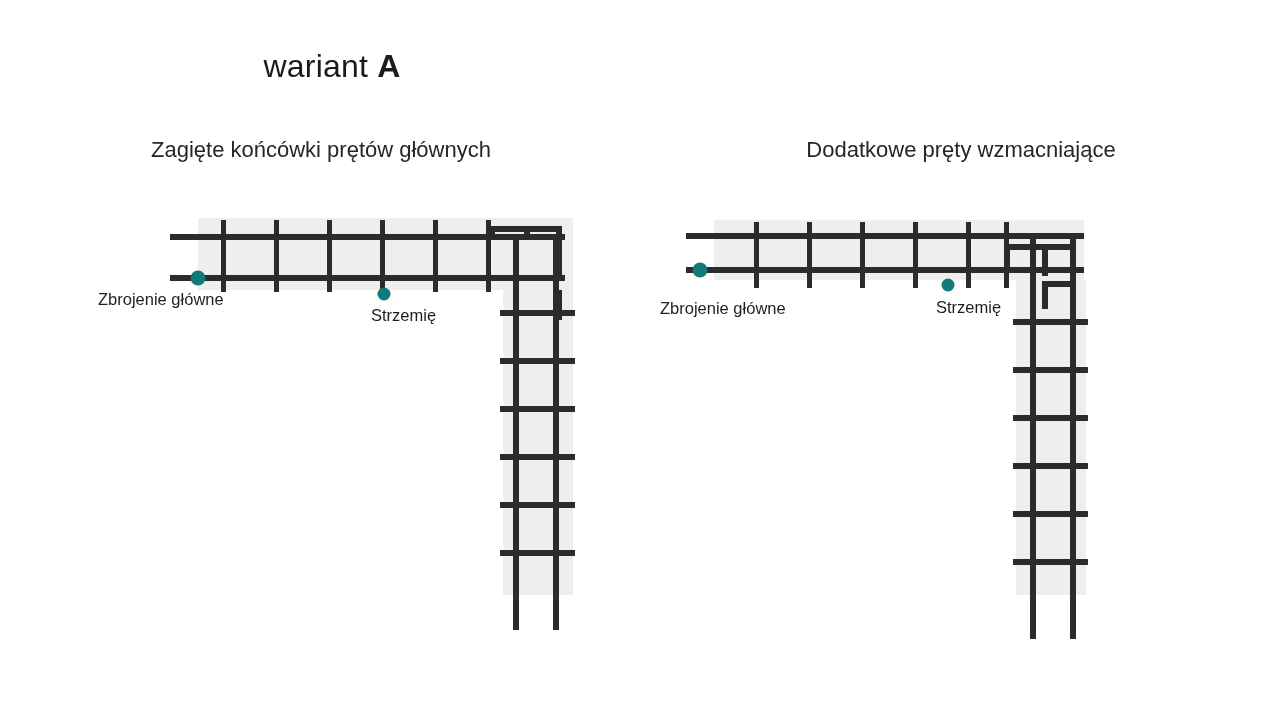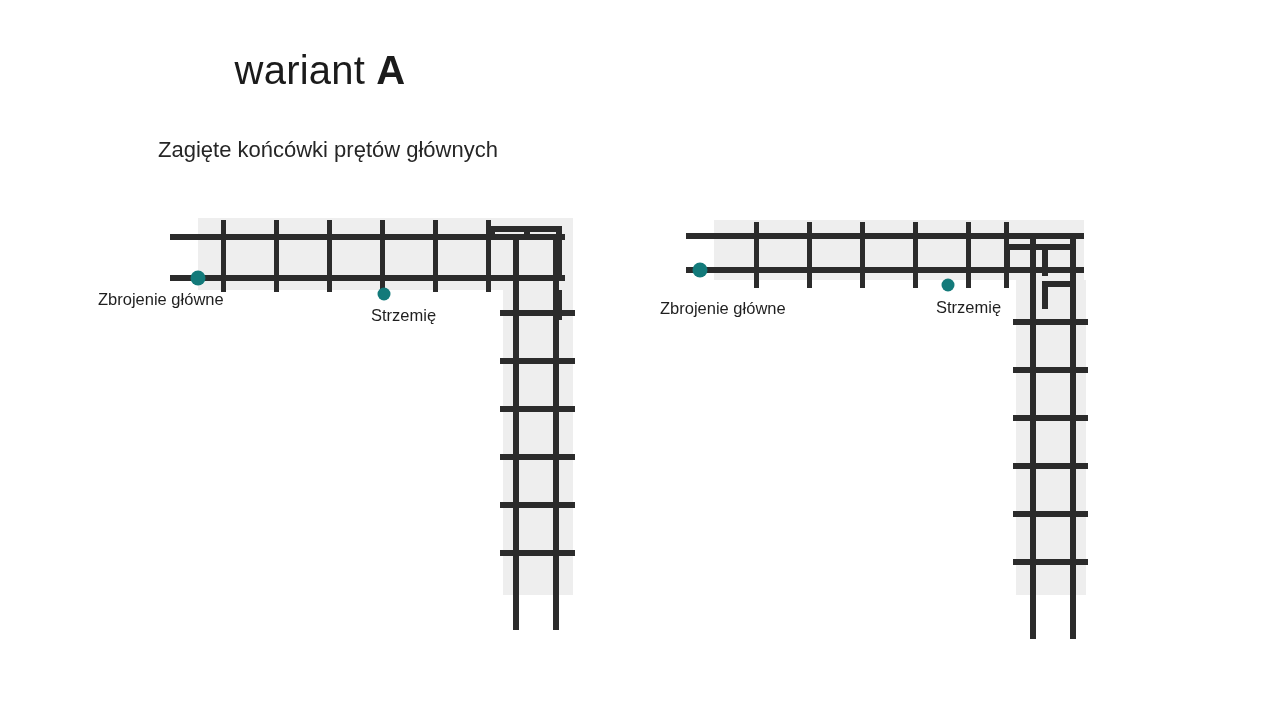--- a/index.html
+++ b/index.html
@@ -22,33 +22,34 @@
   }
   #panel-a { left: 0; }
   #panel-b { left: 640px; }
 
   .variant-title {
     position: absolute;
     top: 48px;
     left: 0;
     width: 100%;
     text-align: center;
-    font-size: 40px;
+    font-size: 32px;
     font-weight: 400;
     color: #1b1b1b;
     letter-spacing: 0.2px;
     white-space: nowrap;
+    padding-left: 12px;
   }
   .variant-title .letter {
     font-weight: 700;
   }
   .variant-subtitle {
     position: absolute;
     top: 137px;
-    left: 8px;
+    left: 1px;
     width: 100%;
     text-align: center;
     font-size: 22px;
     font-weight: 400;
     color: #262626;
     white-space: nowrap;
   }
   .drawing {
     position: absolute;
     top: 195px;
@@ -122,20 +123,21 @@
     <circle cx="384" cy="99" r="6.5" fill="#137a7a"></circle>
   </svg>
 
   <div class="callout" id="a-label-main">Zbrojenie główne</div>
   <div class="callout" id="a-label-stir">Strzemię</div>
 </div>
 
 <div class="panel" id="panel-b">
 
 
+  <div class="variant-subtitle">Dodatkowe pręty wzmacniające</div>
 
   <svg class="drawing" viewBox="0 0 640 470">
 
     <rect x="74" y="25" width="370" height="60" fill="#eeeeee"></rect>
     <rect x="376" y="85" width="70" height="315" fill="#eeeeee"></rect>
 
     <g fill="#2b2b2b">
       <rect x="114" y="27" width="5" height="66"></rect>
       <rect x="167" y="27" width="5" height="66"></rect>
       <rect x="220" y="27" width="5" height="66"></rect>

